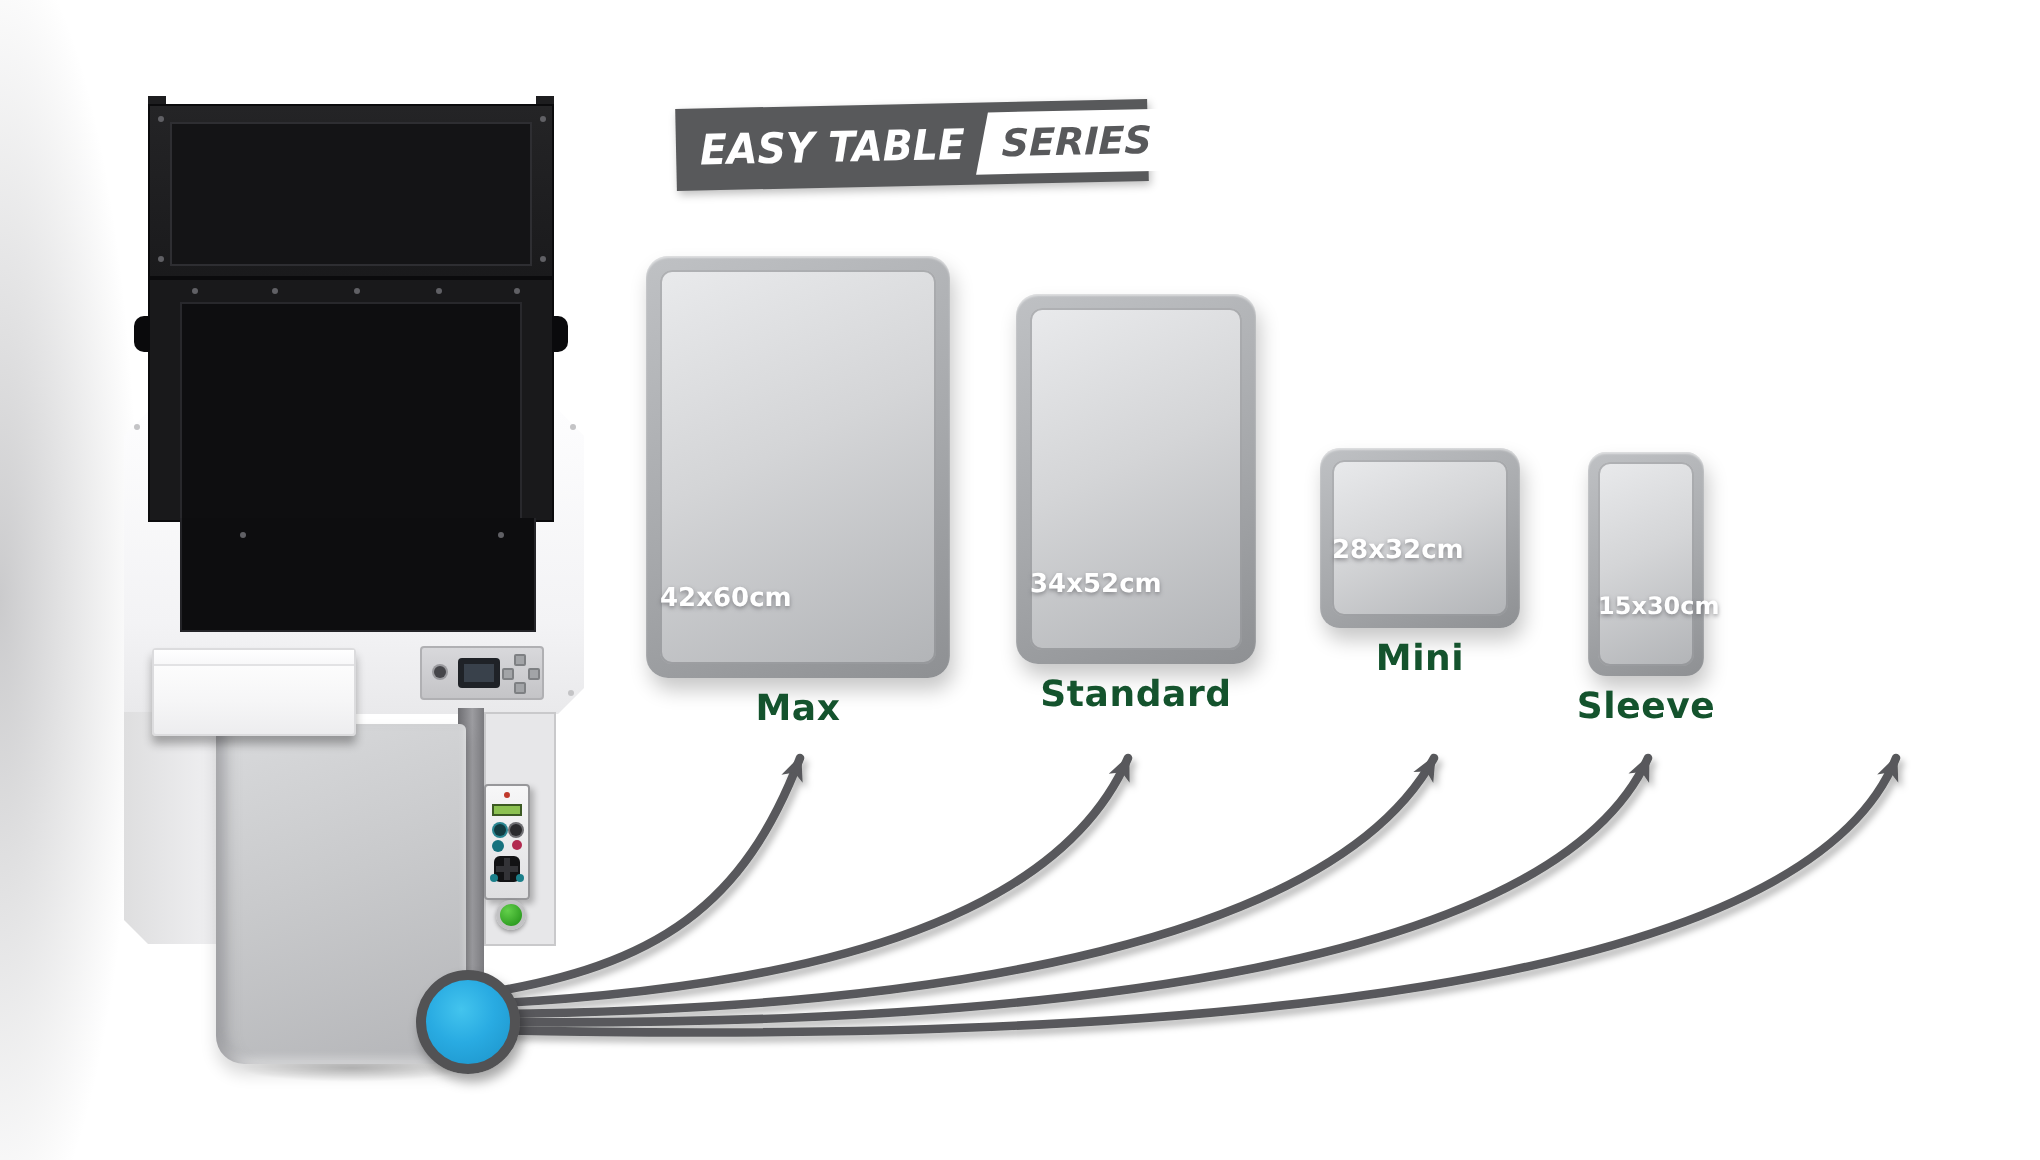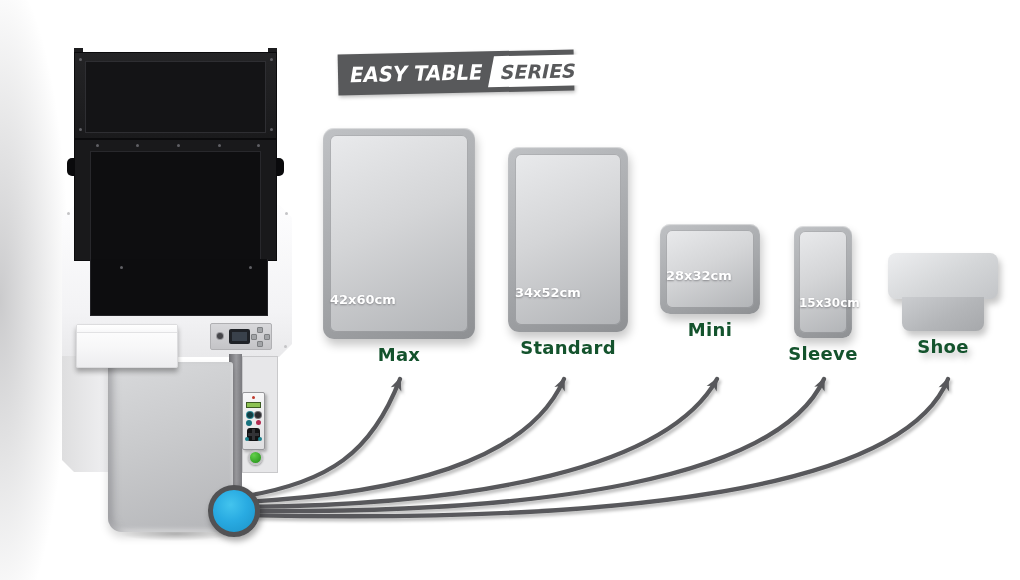--- a/index.html
+++ b/index.html
@@ -254,19 +254,14 @@
       <div class="p-surface">
         <div class="p-dim">
           <span>15x30</span>
           <span>cm</span>
         </div>
       </div>
     </div>
     <div class="p-label">Sleeve</div>
   </div>
 
-  <div class="platen p-shoe">
-    <div class="shoe-top"></div>
-    <div class="shoe-bottom"></div>
-    <div class="p-label">Shoe</div>
-  </div>
 
 </div>
 
 </body></html>

